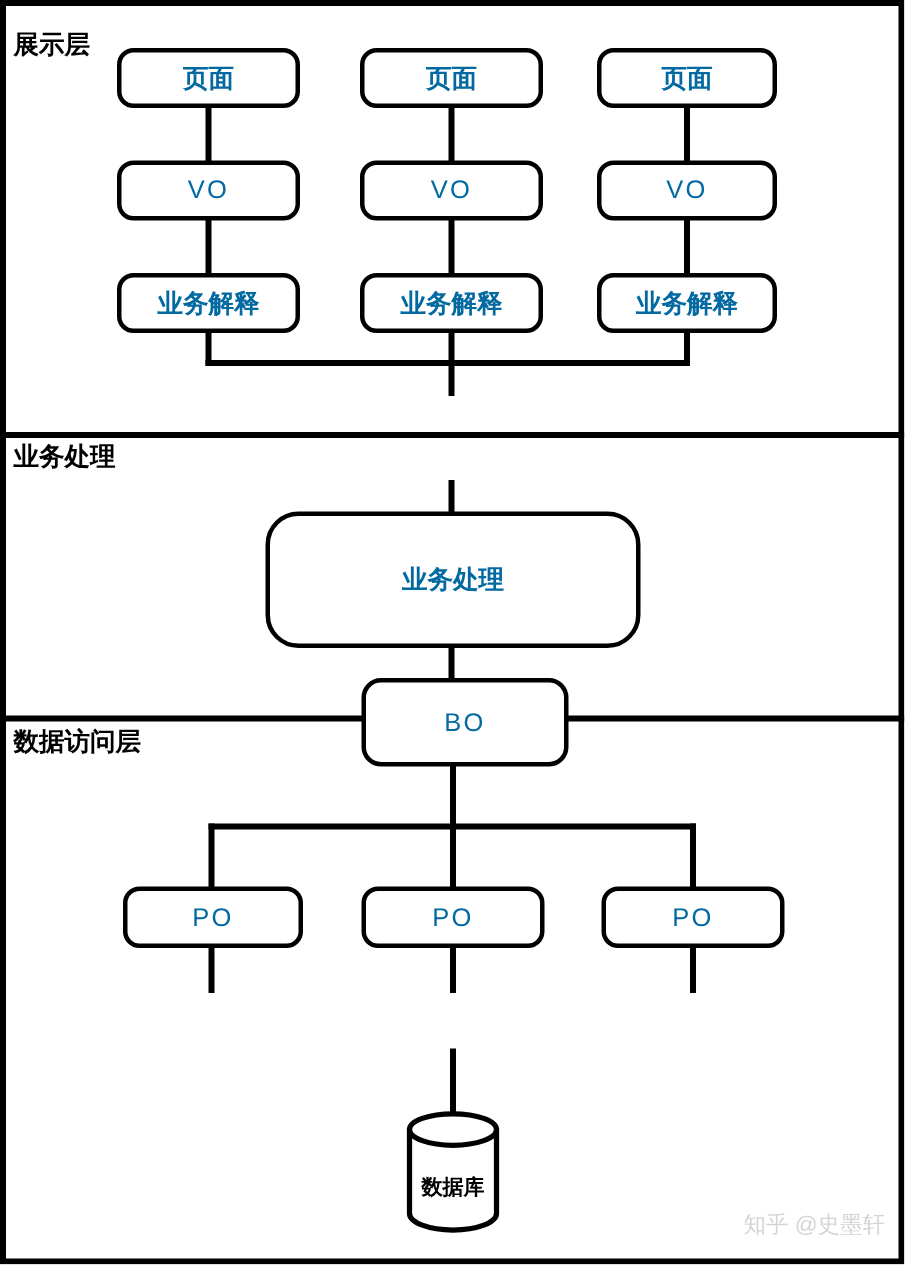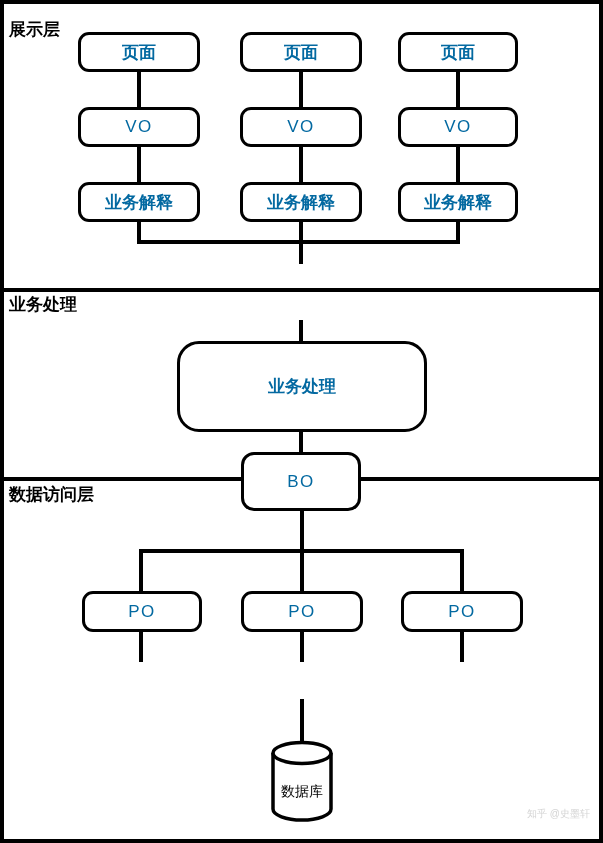--- a/index.html
+++ b/index.html
@@ -28,25 +28,25 @@
     background:#fff;
     display:flex;align-items:center;justify-content:center;
     font-size:17px;font-weight:600;color:#0369a1;
     white-space:nowrap;
   }
   .node.acronym{font-weight:400;letter-spacing:1.5px;}
   .node.big{border-radius:22px;}
   .cyl{position:absolute;}
   .cyl-label{
     position:absolute;text-align:center;
-    font-size:14px;font-weight:400;color:#000;
+    font-size:14px;font-weight:700;color:#000;
   }
   .watermark{
     position:absolute;
-    font-size:10px;color:#d4d4d4;font-weight:400;
+    font-size:15px;color:#d4d4d4;font-weight:400;
     white-space:nowrap;
   }
 </style>
 </head>
 <body>
 
 <div id="canvas">
 
   <div class="hline" style="left:0;top:288;width:603px;height:4px;top:288px;"></div>
   <div class="hline" style="left:0;top:477px;width:603px;height:4px;"></div>
@@ -83,21 +83,21 @@
   <div class="node" style="left:240px;top:182px;width:122px;height:40px;">业务解释</div>
   <div class="node" style="left:398px;top:182px;width:120px;height:40px;">业务解释</div>
 
 
   <div class="vline" style="left:299px;top:320px;width:4px;height:23px;"></div>
 
   <div class="node big" style="left:177px;top:341px;width:250px;height:91px;">业务处理</div>
 
   <div class="vline" style="left:299px;top:431px;width:4px;height:23px;"></div>
 
-  <div class="node acronym" style="left:241px;top:452px;width:120px;height:59px;border-radius:13px;">BO</div>
+  <div class="node acronym" style="left:241px;top:452px;width:138px;height:59px;border-radius:13px;">BO</div>
 
   <div class="vline" style="left:300px;top:510px;width:4px;height:83px;"></div>
   <div class="hline" style="left:139px;top:549px;width:325px;height:4px;"></div>
   <div class="vline" style="left:139px;top:549px;width:4px;height:44px;"></div>
   <div class="vline" style="left:460px;top:549px;width:4px;height:44px;"></div>
 
   <div class="node acronym" style="left:82px;top:591px;width:120px;height:41px;">PO</div>
   <div class="node acronym" style="left:241px;top:591px;width:122px;height:41px;">PO</div>
   <div class="node acronym" style="left:401px;top:591px;width:122px;height:41px;">PO</div>
 

